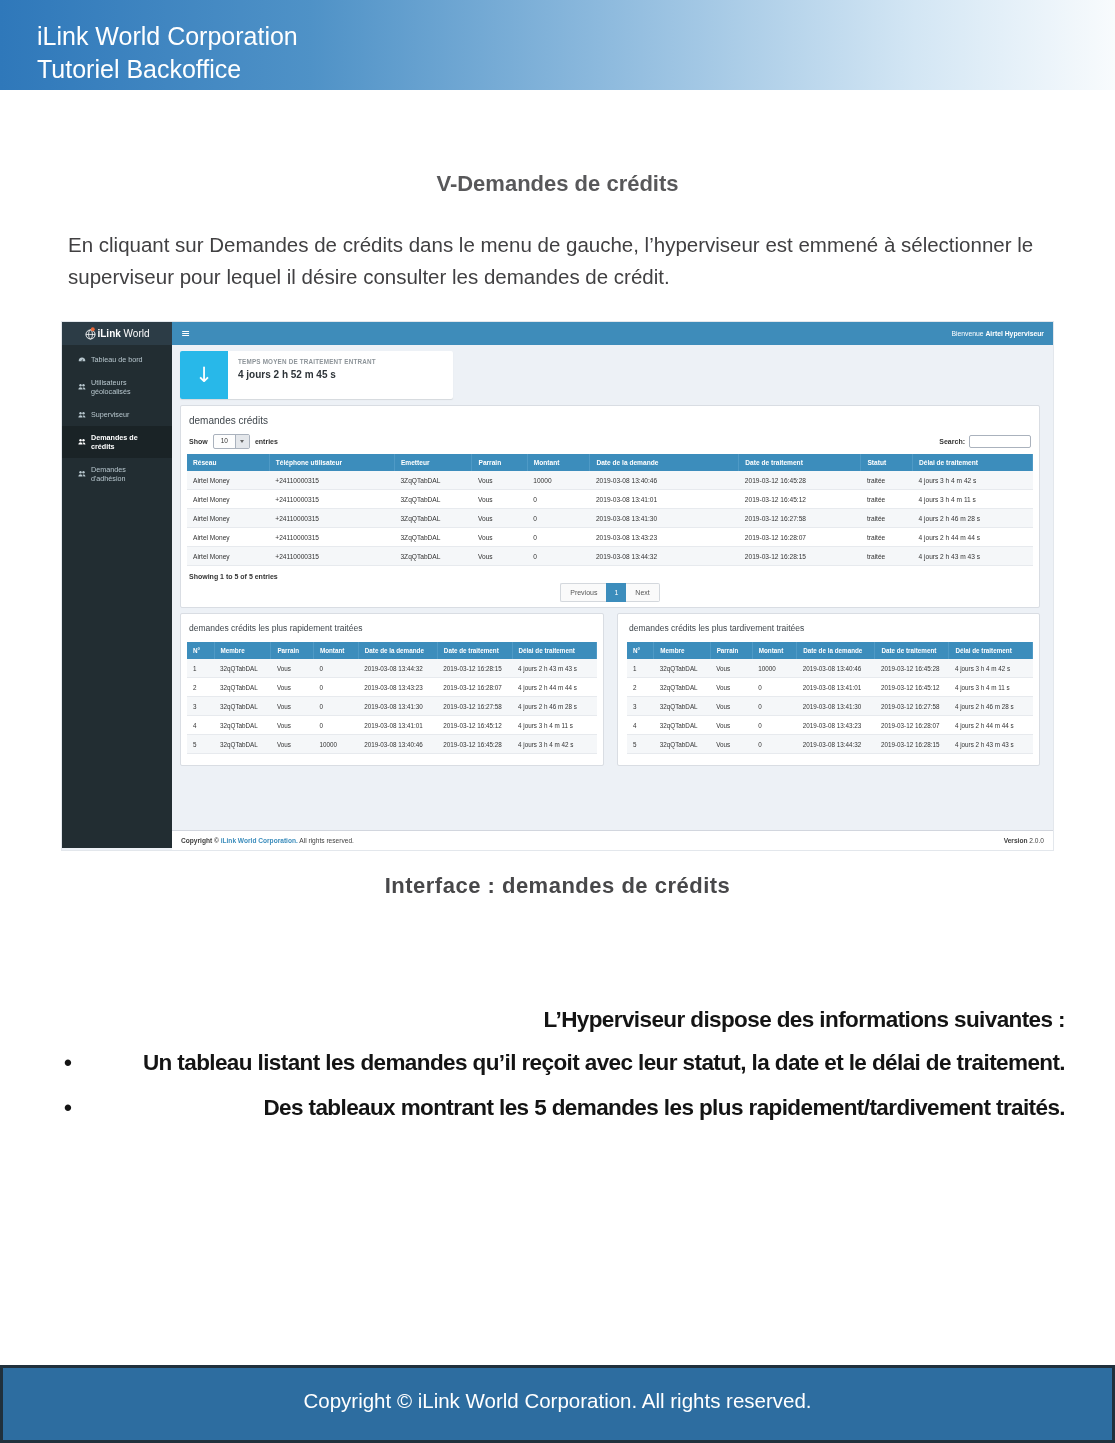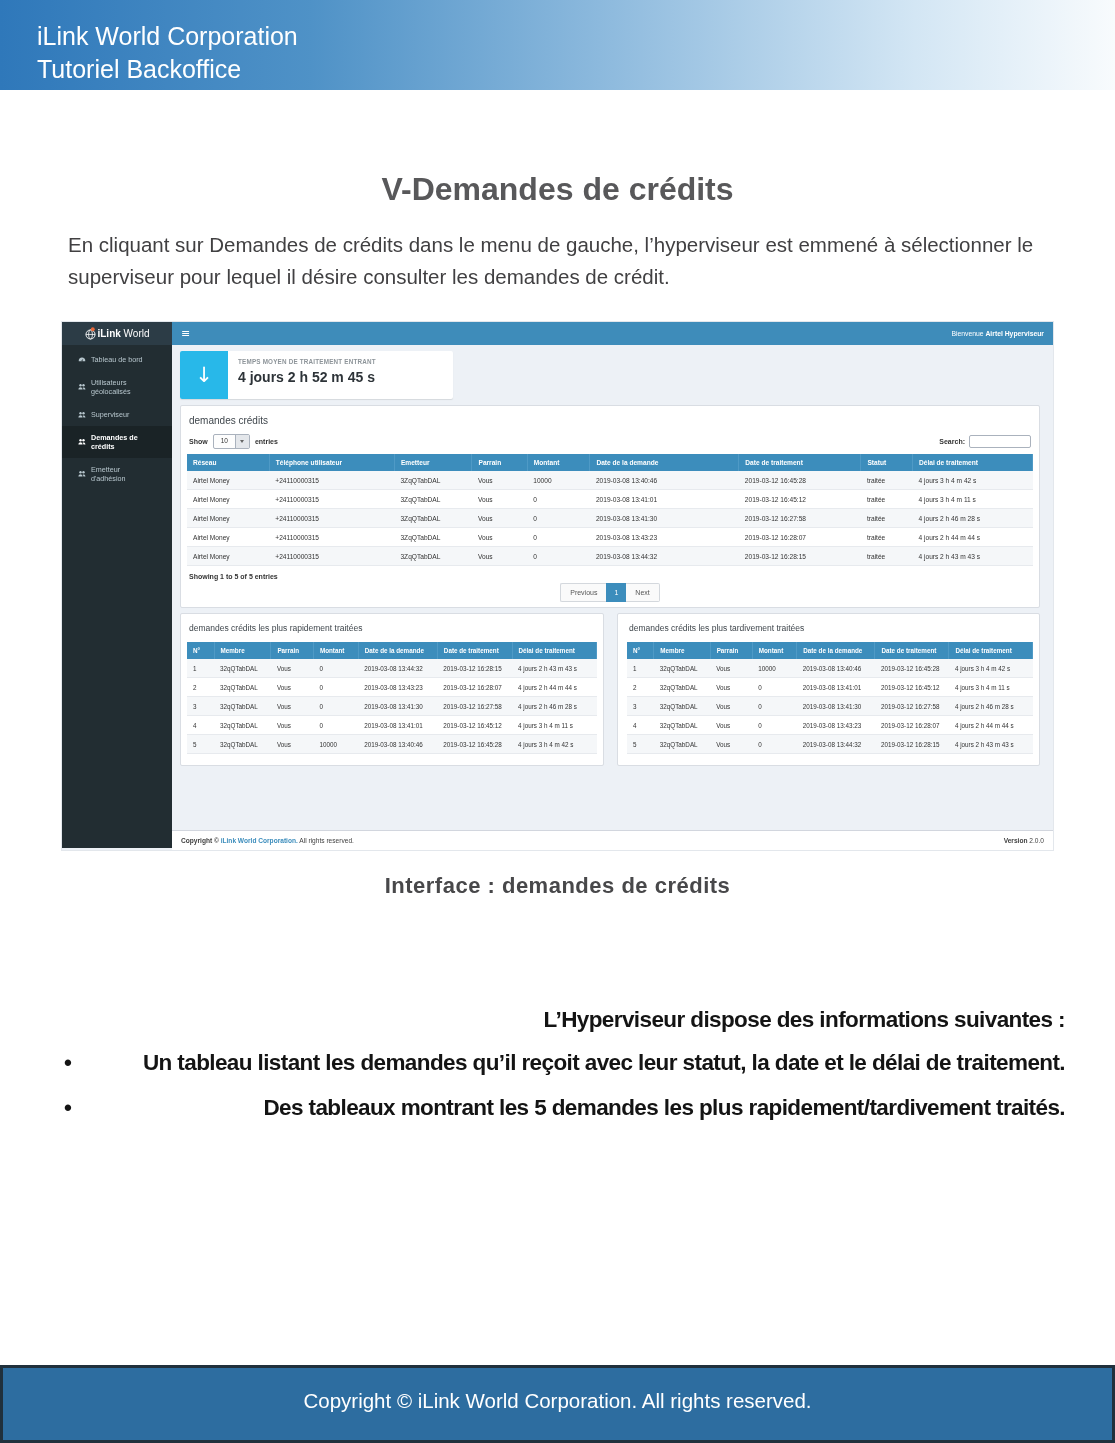--- a/index.html
+++ b/index.html
@@ -6,42 +6,42 @@
   body{width:1115px;height:1443px;position:relative;background:#ffffff;font-family:"Liberation Sans",sans-serif;overflow:hidden;}
   .icon{font-family:"DejaVu Sans",sans-serif;}
 
   
   .banner{position:absolute;left:0;top:0;width:1115px;height:90px;box-sizing:border-box;
     background:linear-gradient(90deg,#2f78ba 0%,#4f92c7 28%,#8fbbde 55%,#d3e6f4 82%,#f8fbfd 100%);
     color:#fff;padding:20px 0 0 37px;font-size:25px;line-height:33px;font-weight:400;}
 
   
   .doc-title{position:absolute;top:171px;left:0;width:100%;text-align:center;margin:0;
-    font-size:32px;font-weight:bold;color:#58585a;}
+    font-size:22px;font-weight:bold;color:#58585a;}
   .intro{position:absolute;top:229px;left:68px;width:990px;margin:0;
     font-size:20.5px;line-height:31.5px;color:#414042;}
 
   
   .shot{position:absolute;left:62px;top:322px;width:991px;height:528px;background:#edf1f6;overflow:hidden;box-shadow:0 0 0 1px #e3e7ec;}
   .nav{position:absolute;top:0;left:0;width:991px;height:23px;background:#3e8cba;display:flex;}
   .logo{width:110px;height:23px;background:#2c3c46;color:#fff;display:flex;align-items:center;justify-content:center;font-size:10px;flex:0 0 auto;}
   .navbar{flex:1;display:flex;align-items:center;padding:0 9px;color:#fff;}
   .burger{font-size:11px;cursor:pointer;}
   .welcome{margin-left:auto;font-size:6.8px;}
   .side{position:absolute;left:0;top:23px;width:110px;height:503px;background:#222d32;box-sizing:border-box;padding-top:3px;}
   .sitem{display:flex;align-items:center;gap:5px;padding:7px 16px;color:#b8c7ce;font-size:7.2px;cursor:pointer;}
   .sitem.active{background:#1a2326;color:#fff;font-weight:bold;}
   .sic{width:8px;height:8px;fill:currentColor;flex:0 0 auto;}
   .content{position:absolute;left:110px;top:23px;width:881px;height:485px;background:#edf1f6;}
 
   .stat{position:absolute;left:8px;top:6px;width:273px;height:48px;background:#fff;border-radius:2px;box-shadow:0 1px 1px rgba(0,0,0,.1);display:flex;}
   .stat-ic{width:48px;height:48px;background:#28b8e9;color:#fff;display:flex;align-items:center;justify-content:center;font-size:21px;border-radius:2px 0 0 2px;flex:0 0 auto;}
   .stat-tx{padding:7px 10px;overflow:hidden;}
   .stat-lb{font-size:6.3px;color:#8d9499;font-weight:bold;letter-spacing:.2px;white-space:nowrap;}
-  .stat-vl{font-size:14px;color:#2d3338;font-weight:bold;margin-top:4px;}
+  .stat-vl{font-size:10px;color:#2d3338;font-weight:bold;margin-top:4px;}
 
   .panel{position:absolute;background:#fff;border:1px solid #d9dde3;border-radius:2px;box-sizing:border-box;padding:6px;overflow:hidden;}
   .p-main{left:8px;top:60px;width:860px;height:203px;}
   .p-fast{left:8px;top:268px;width:424px;height:153px;}
   .p-slow{left:445px;top:268px;width:423px;height:153px;padding-left:9px;}
   .p-title{font-size:10px;color:#3f464c;margin:3px 0 8px 2px;}
   .p-title.small{font-size:8.5px;margin-bottom:9px;}
 
   .controls{display:flex;align-items:center;font-size:7px;font-weight:bold;color:#333;margin:0 2px 5px 2px;}
   .sel{display:inline-flex;align-items:stretch;border:1px solid #aab2bd;background:#fdfdfd;border-radius:2px;height:13px;margin:0 5px;cursor:pointer;}
@@ -161,21 +161,21 @@
         </svg>
       <span>Demandes de crédits</span>
     </div>
     <div class="sitem">
       <svg class="sic" viewBox="0 0 16 16">
           <circle cx="5" cy="4.5" r="2.4"></circle>
           <circle cx="11" cy="4.5" r="2.4"></circle>
           <path d="M0.8 13c0-3 2.6-4.3 4.2-4.3S9.2 10 9.2 13z"></path>
           <path d="M9.5 9.2c1.2-0.5 3-0.3 4 0.6 1 0.8 1.4 2 1.4 3.2h-4z"></path>
         </svg>
-      <span>Emetteur d'adhésion</span>
+      <span>Demandes d'adhésion</span>
     </div>
   </aside>
 
   <div class="content">
 
     <div class="stat">
       <div class="stat-ic icon">↓</div>
       <div class="stat-tx">
         <div class="stat-lb">TEMPS MOYEN DE TRAITEMENT ENTRANT</div>
         <div class="stat-vl">4 jours 2 h 52 m 45 s</div>

